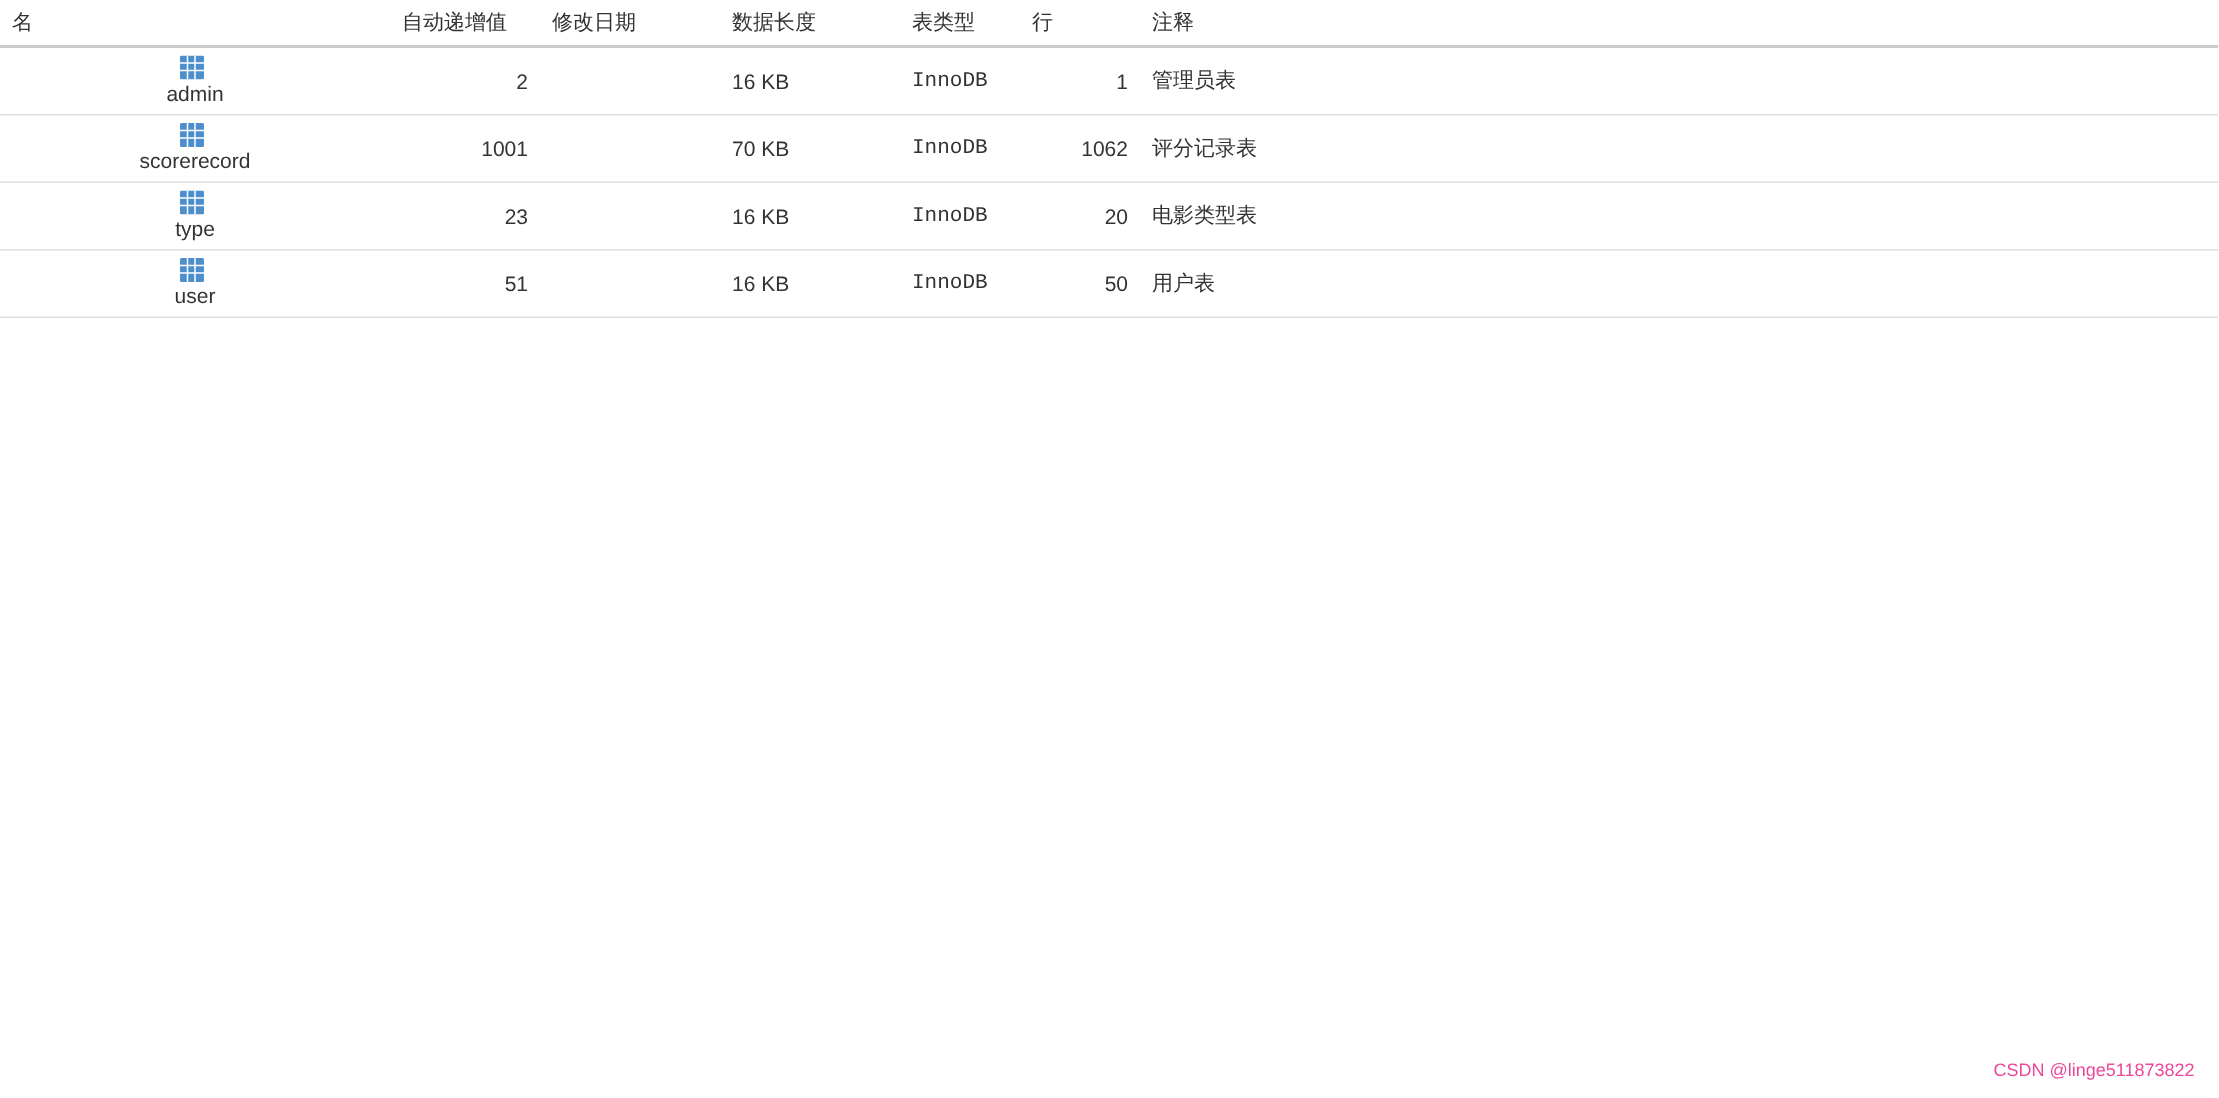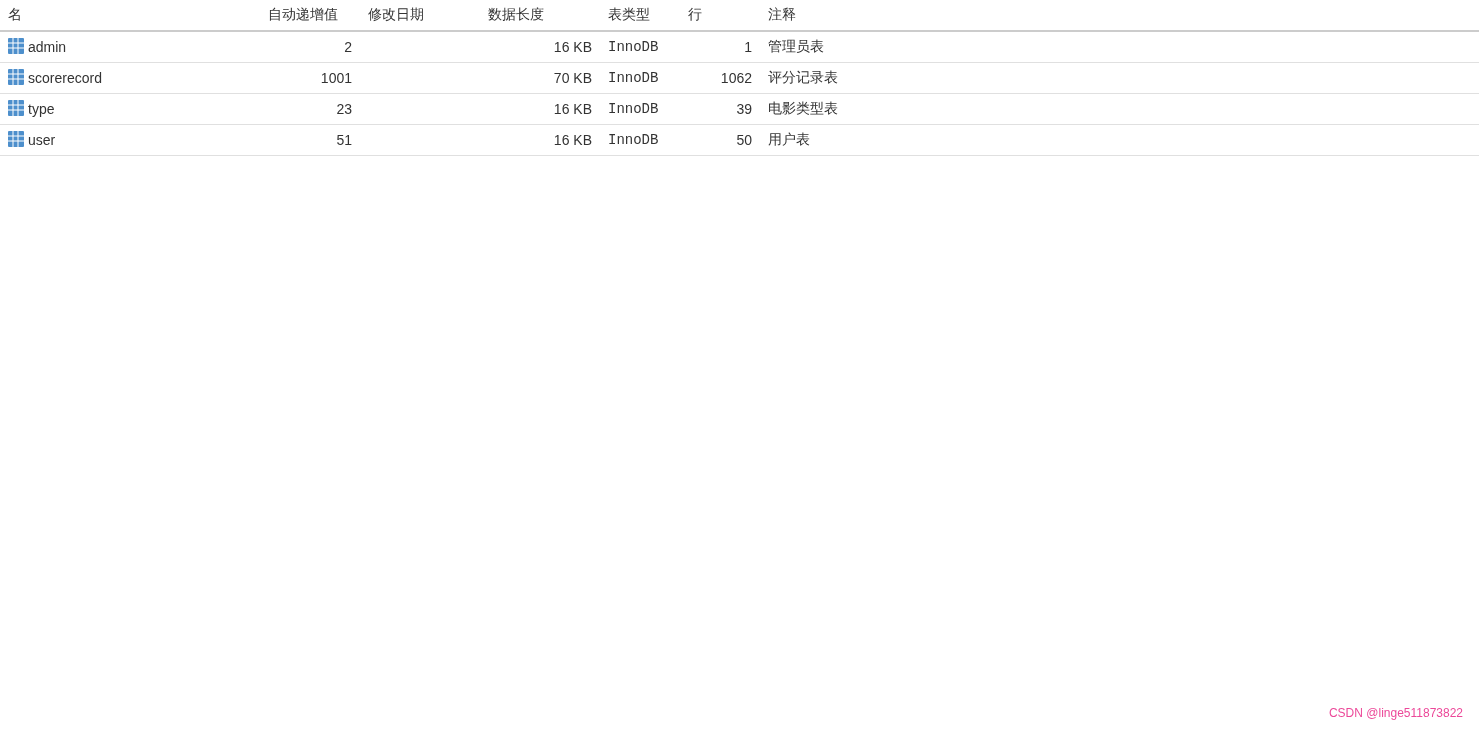--- a/index.html
+++ b/index.html
@@ -47,21 +47,21 @@
 
     tbody td {
       padding: 6px 8px;
       font-size: 14px;
       white-space: nowrap;
     }
 
     .col-name { width: 260px; }
     .col-auto { width: 100px; text-align: right; }
     .col-date { width: 120px; }
-    .col-size { width: 120px; text-align: right; }
+    .col-size { width: 120px; text-align: left; }
     .col-type { width: 80px; font-family: Liberation Mono, monospace; }
     .col-rows { width: 80px; text-align: right; }
     .col-comment { width: auto; }
 
     .table-icon {
       display: inline-block;
       width: 16px;
       height: 16px;
       margin-right: 4px;
       vertical-align: middle;
@@ -70,20 +70,21 @@
     }
 
     .table-icon svg {
       width: 16px;
       height: 16px;
     }
 
     .cell-name {
       display: flex;
       align-items: center;
+      flex-direction: column;
     }
 
     .watermark {
       position: fixed;
       bottom: 12px;
       right: 16px;
       font-size: 12px;
       color: #ec4899;
     }
 
@@ -160,21 +161,21 @@
       <line x1="5" y1="0" x2="5" y2="16" stroke="white" stroke-width="1"></line>
       <line x1="10" y1="0" x2="10" y2="16" stroke="white" stroke-width="1"></line>
     </svg></span>
               <span>type</span>
             </span>
           </td>
           <td class="col-auto">23</td>
           <td class="col-date"></td>
           <td class="col-size">16 KB</td>
           <td class="col-type">InnoDB</td>
-          <td class="col-rows">39</td>
+          <td class="col-rows">20</td>
           <td class="col-comment">电影类型表</td>
         </tr>
         <tr>
           <td class="col-name">
             <span class="cell-name">
               <span class="table-icon"><svg viewBox="0 0 16 16" xmlns="http://www.w3.org/2000/svg">
       <rect x="0" y="0" width="16" height="16" fill="#4d8fcc" rx="1"></rect>
       <line x1="0" y1="5" x2="16" y2="5" stroke="white" stroke-width="1"></line>
       <line x1="0" y1="10" x2="16" y2="10" stroke="white" stroke-width="1"></line>
       <line x1="5" y1="0" x2="5" y2="16" stroke="white" stroke-width="1"></line>

